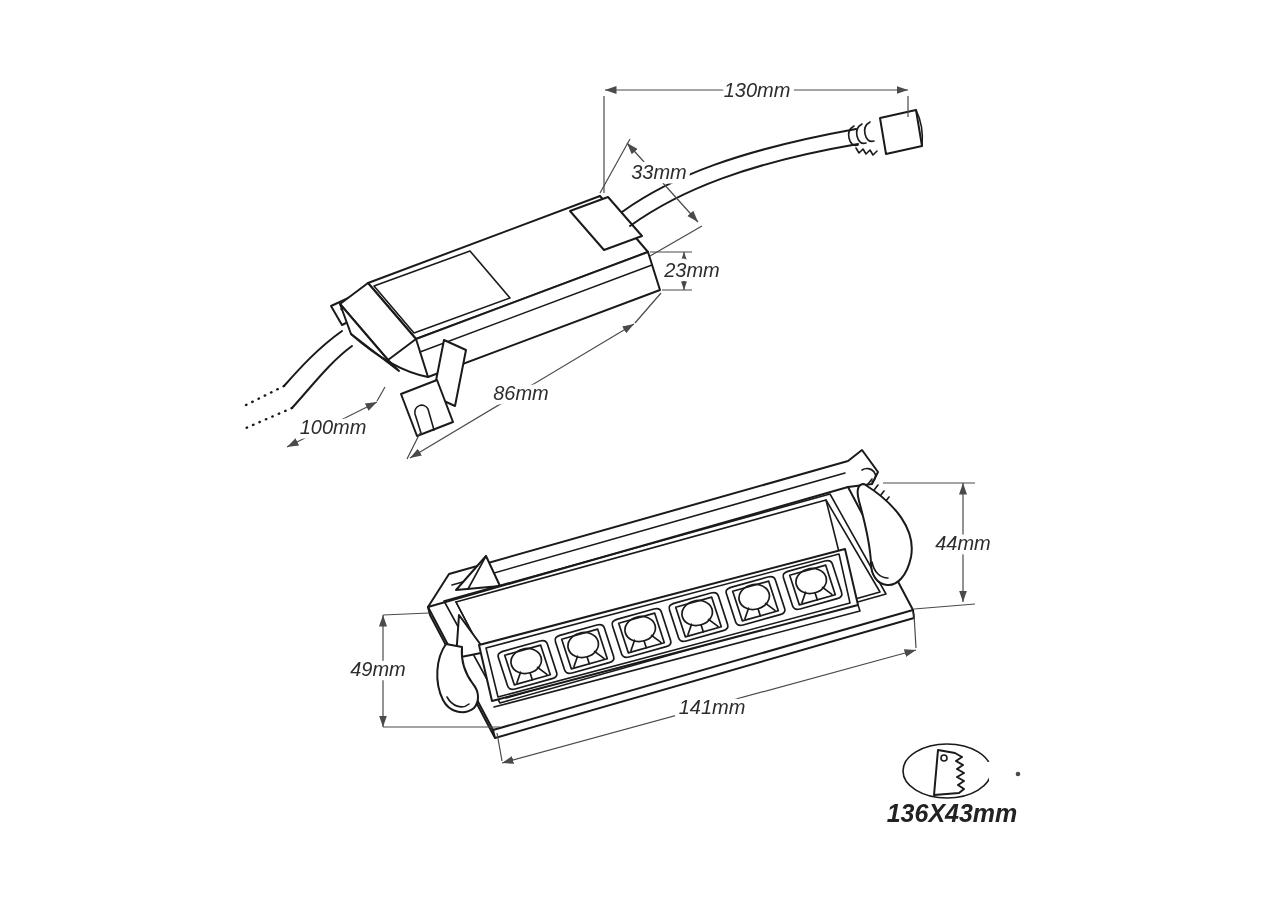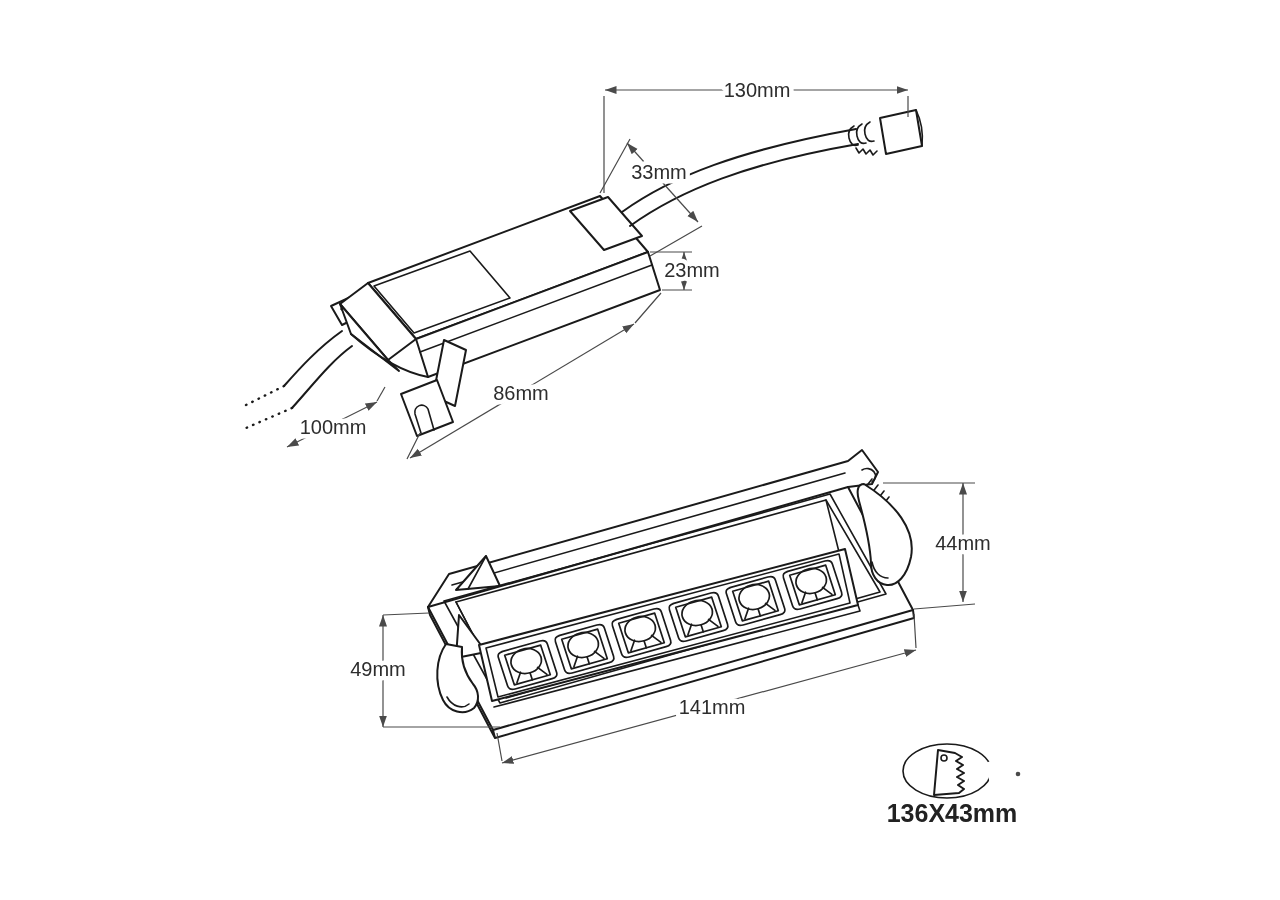--- a/index.html
+++ b/index.html
@@ -1,16 +1,16 @@
 <!DOCTYPE html>
 <html><head>
 <meta charset="utf-8">
 <style>
   html,body { margin:0; padding:0; background:#ffffff; }
-  .canvas-wrap { width:1280px; height:900px; background:#ffffff; position:relative; overflow:hidden; }
+  .canvas-wrap { width:1280px; height:900px; background:#ffffff; position:relative; overflow:hidden;font-style:italic; }
   svg { display:block; }
   .ln  { stroke:#1a1a1a; stroke-width:2;   fill:none; stroke-linecap:round; stroke-linejoin:round; }
   .lnf { stroke:#1a1a1a; stroke-width:2;   fill:#ffffff; stroke-linecap:round; stroke-linejoin:round; }
   .lnt { stroke:#1a1a1a; stroke-width:1.6; fill:none; stroke-linecap:round; stroke-linejoin:round; }
   .lnc { stroke:#1a1a1a; stroke-width:1.7; fill:none; stroke-linecap:round; stroke-linejoin:round; vector-effect:non-scaling-stroke; }
   .lncf{ stroke:#1a1a1a; stroke-width:1.7; fill:#ffffff; stroke-linecap:round; stroke-linejoin:round; vector-effect:non-scaling-stroke; }
   .dot { stroke:#1a1a1a; stroke-width:2.4; fill:none; stroke-linecap:round; stroke-dasharray:0.5 6.5; }
   .dim { stroke:#4a4a4a; stroke-width:1.2; fill:none; }
   .dim-label {
     font-family:"Liberation Sans", sans-serif;

